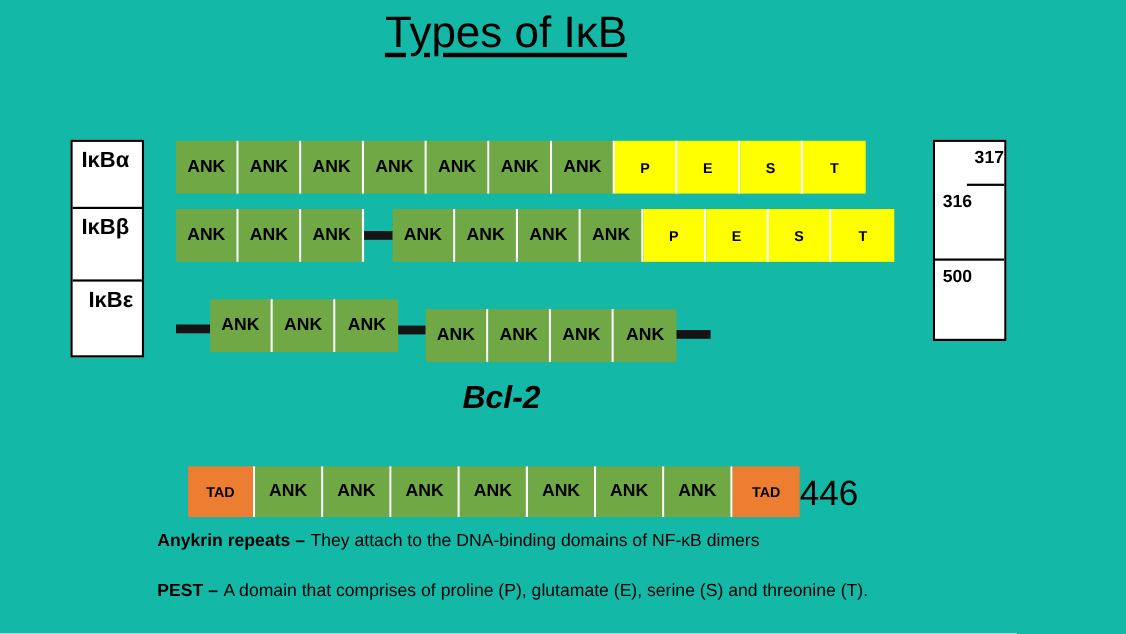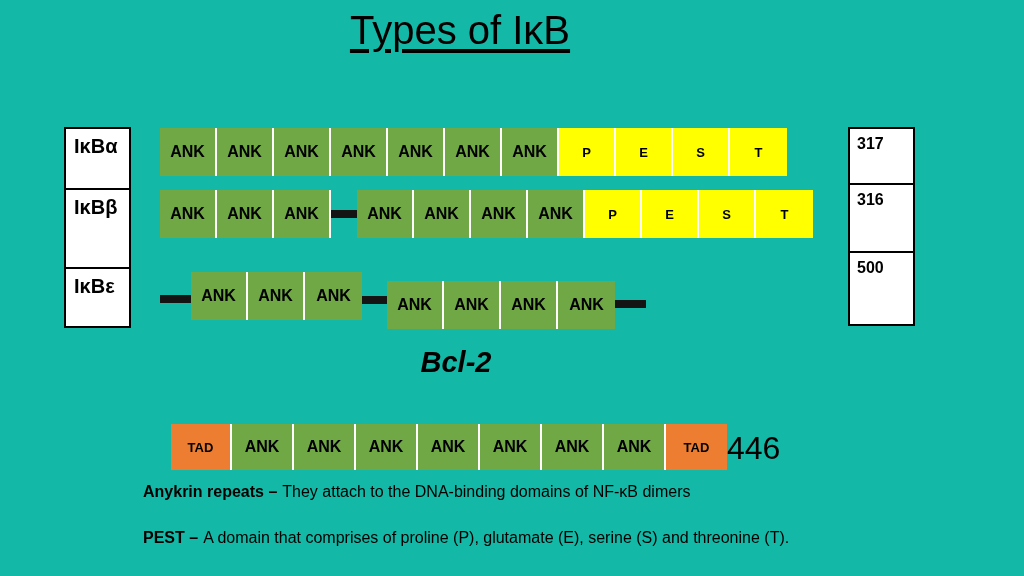--- a/index.html
+++ b/index.html
@@ -8,25 +8,25 @@
     position:relative; width:1024px; height:576px; background:#14b8a6;
     font-family:"Liberation Sans", sans-serif; color:#000; overflow:hidden;
   }
   .title {
     position:absolute; top:8px; left:0; width:920px; text-align:center;
     font-size:40px; text-decoration:underline; text-underline-offset:5px;
   }
   .left-box { position:absolute; left:64px; top:127px; width:67px; border:2px solid #000; background:#fff; }
   .lcell { padding:6px 8px; font-weight:bold; font-size:20px; border-bottom:2px solid #000; }
   .lcell.c1 { height:61px; }
-  .lcell.c2 { height:79px; }
-  .lcell.c3 { height:57px; border-bottom:none; }
+  .lcell.c2 { height:66px; }
+  .lcell.c3 { height:67px; border-bottom:none;text-align:right; }
   .right-box { position:absolute; left:848px; top:127px; width:67px; border:2px solid #000; background:#fff; }
   .rcell { padding:6px 7px; font-weight:bold; font-size:16px; border-bottom:2px solid #000; }
-  .rcell.r1 { height:56px; }
+  .rcell.r1 { height:40px;margin-left:29px; }
   .rcell.r2 { height:68px; }
   .rcell.r3 { height:71px; border-bottom:none;border-radius:31px; }
 
   .bar { position:absolute; display:flex; }
   .row1 { left:160px; top:128px; height:48px; }
   .row2 { left:160px; top:190px; height:48px; }
   .row3 { left:160px; top:272px; height:58px; align-items:flex-start; }
   .bclbar { left:143px; top:424px; height:46px;padding-left:28px; }
 
   .cell {

